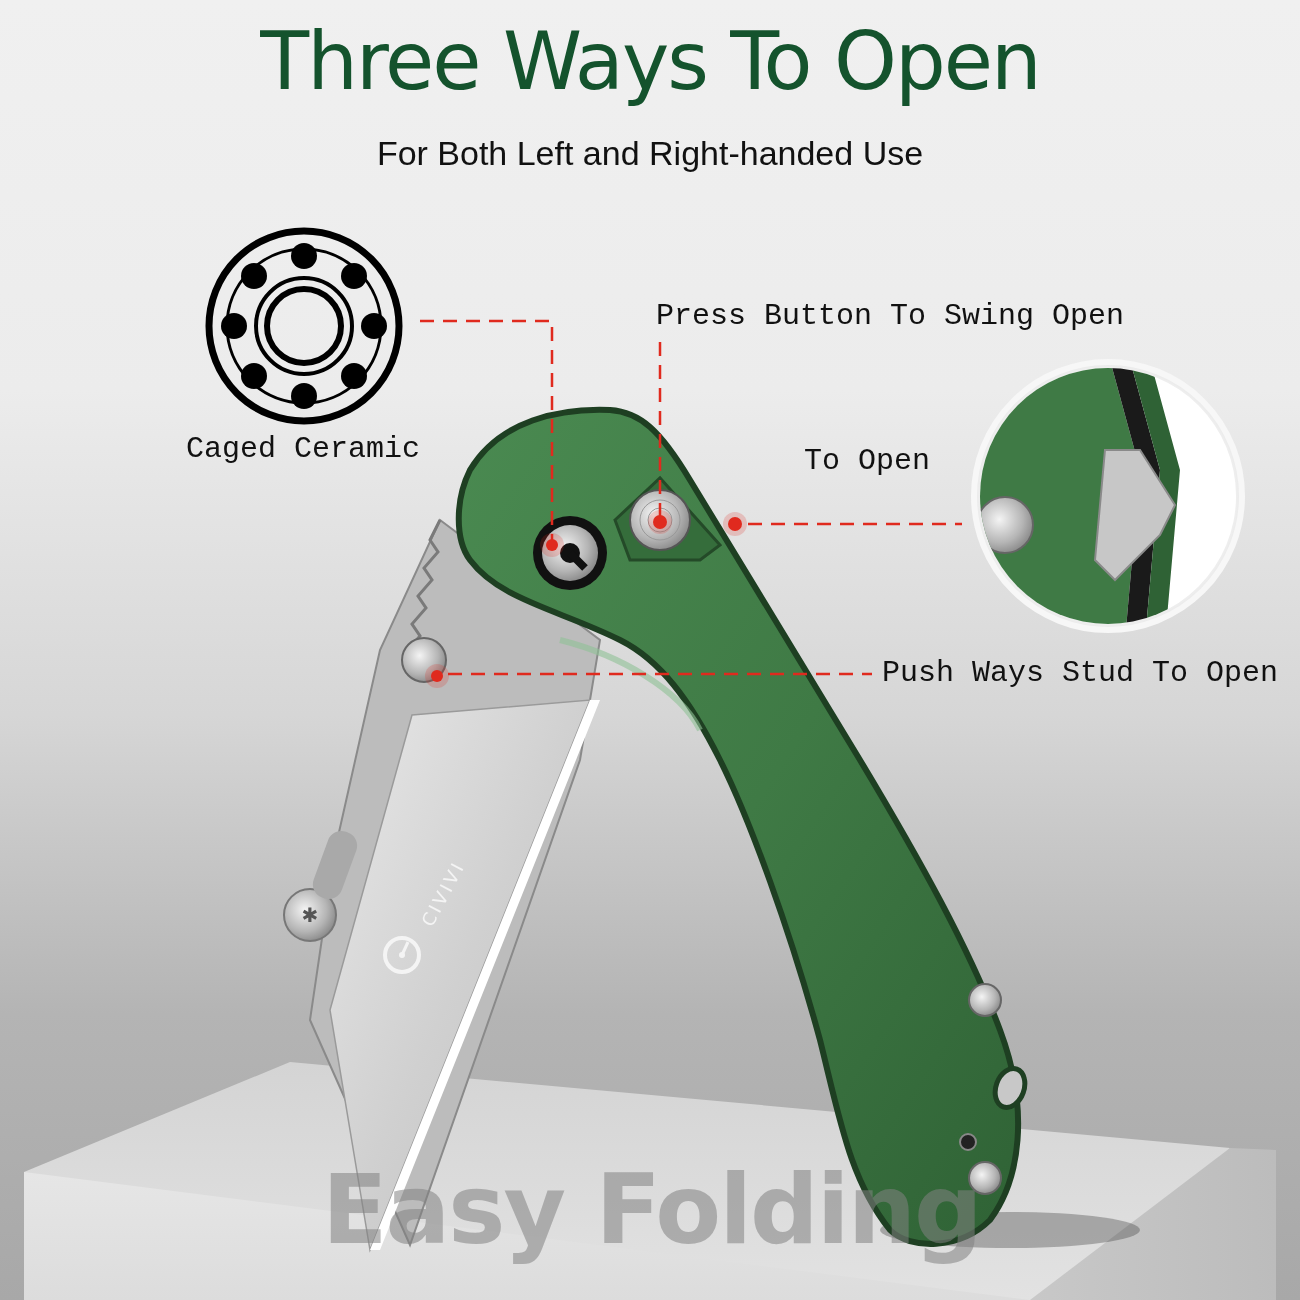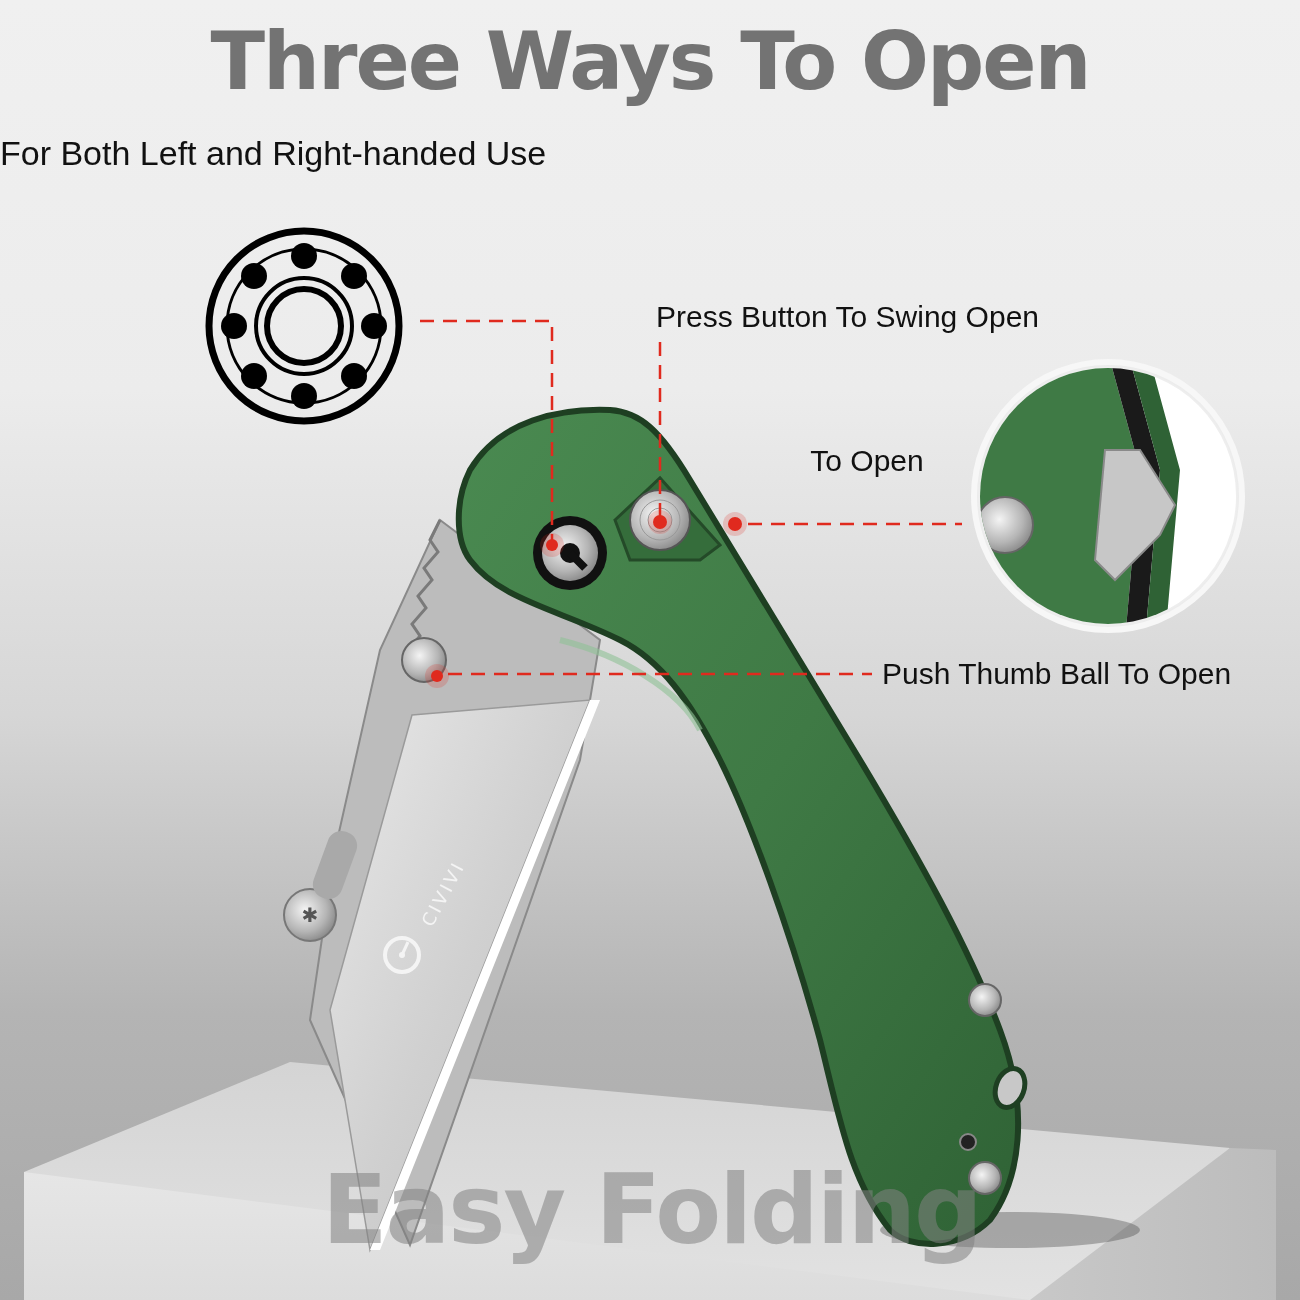--- a/index.html
+++ b/index.html
@@ -4,29 +4,29 @@
 <style>
   html, body { margin:0; padding:0; }
   body {
     width:1300px; height:1300px; overflow:hidden; position:relative;
     font-family:"Liberation Sans", sans-serif;
     background: linear-gradient(180deg, #f0f0f0 0%, #ececec 30%, #d6d6d6 55%, #b4b4b4 78%, #a8a8a8 100%);
   }
   .abs { position:absolute; }
   .title {
     left:0; width:1300px; top:22px; text-align:center;
-    font-family:"DejaVu Sans", sans-serif; font-weight:bold;
-    font-size:80px; letter-spacing:-2px; color:#737373; line-height:1;
+    font-family:"DejaVu Sans", sans-serif; font-weight:normal;
+    font-size:80px; letter-spacing:-2px; color:#14532d; line-height:1;
   }
   .subtitle {
-    left:0; width:1300px; top:134px; text-align:left;
+    left:0; width:1300px; top:134px; text-align:center;
     font-family:"Liberation Sans", sans-serif; font-size:34px; color:#111;
   }
   .label {
-    font-family:Liberation Sans, sans-serif; font-size:30px; color:#111; line-height:1.18;
+    font-family:Liberation Mono, monospace; font-size:30px; color:#111; line-height:1.18;
   }
   .easy {
     left:322px; top:1162px; font-family:"DejaVu Sans", sans-serif; font-weight:bold;
     font-size:96px; color:rgba(130,130,130,0.55); letter-spacing:-2px; line-height:1;text-align:right;
   }
   svg { position:absolute; left:0; top:0; }
 </style>
 </head>
 <body>
 
@@ -168,23 +168,24 @@
       <polygon points="1105,450 1140,450 1175,505 1160,535 1115,580 1095,560" fill="#c7c7c7" stroke="#8a8a8a" stroke-width="2"></polygon>
       <circle cx="1005" cy="525" r="28" fill="url(#steel)" stroke="#666" stroke-width="2"></circle>
     </g>
   </g>
 </svg>
 
 <div class="abs title">Three Ways To Open</div>
 <div class="abs subtitle">For Both Left and Right-handed Use</div>
 
 <div class="abs label" style="left:172px; top:432px; width:262px; text-align:center;">
+  <div>Caged Ceramic</div>
 </div>
 
 <div class="abs label" style="left:656px; top:299px; white-space:nowrap;">Press Button To Swing Open</div>
 
 <div class="abs label" style="left:762px; top:444px; width:210px; text-align:center; line-height:1.16;">
   <div>To Open</div>
 </div>
 
-<div class="abs label" style="left:882px; top:656px; white-space:nowrap;">Push Thumb Ball To Open</div>
+<div class="abs label" style="left:882px; top:656px; white-space:nowrap;">Push Ways Stud To Open</div>
 
 <div class="abs easy">Easy Folding</div>
 
 </body></html>

